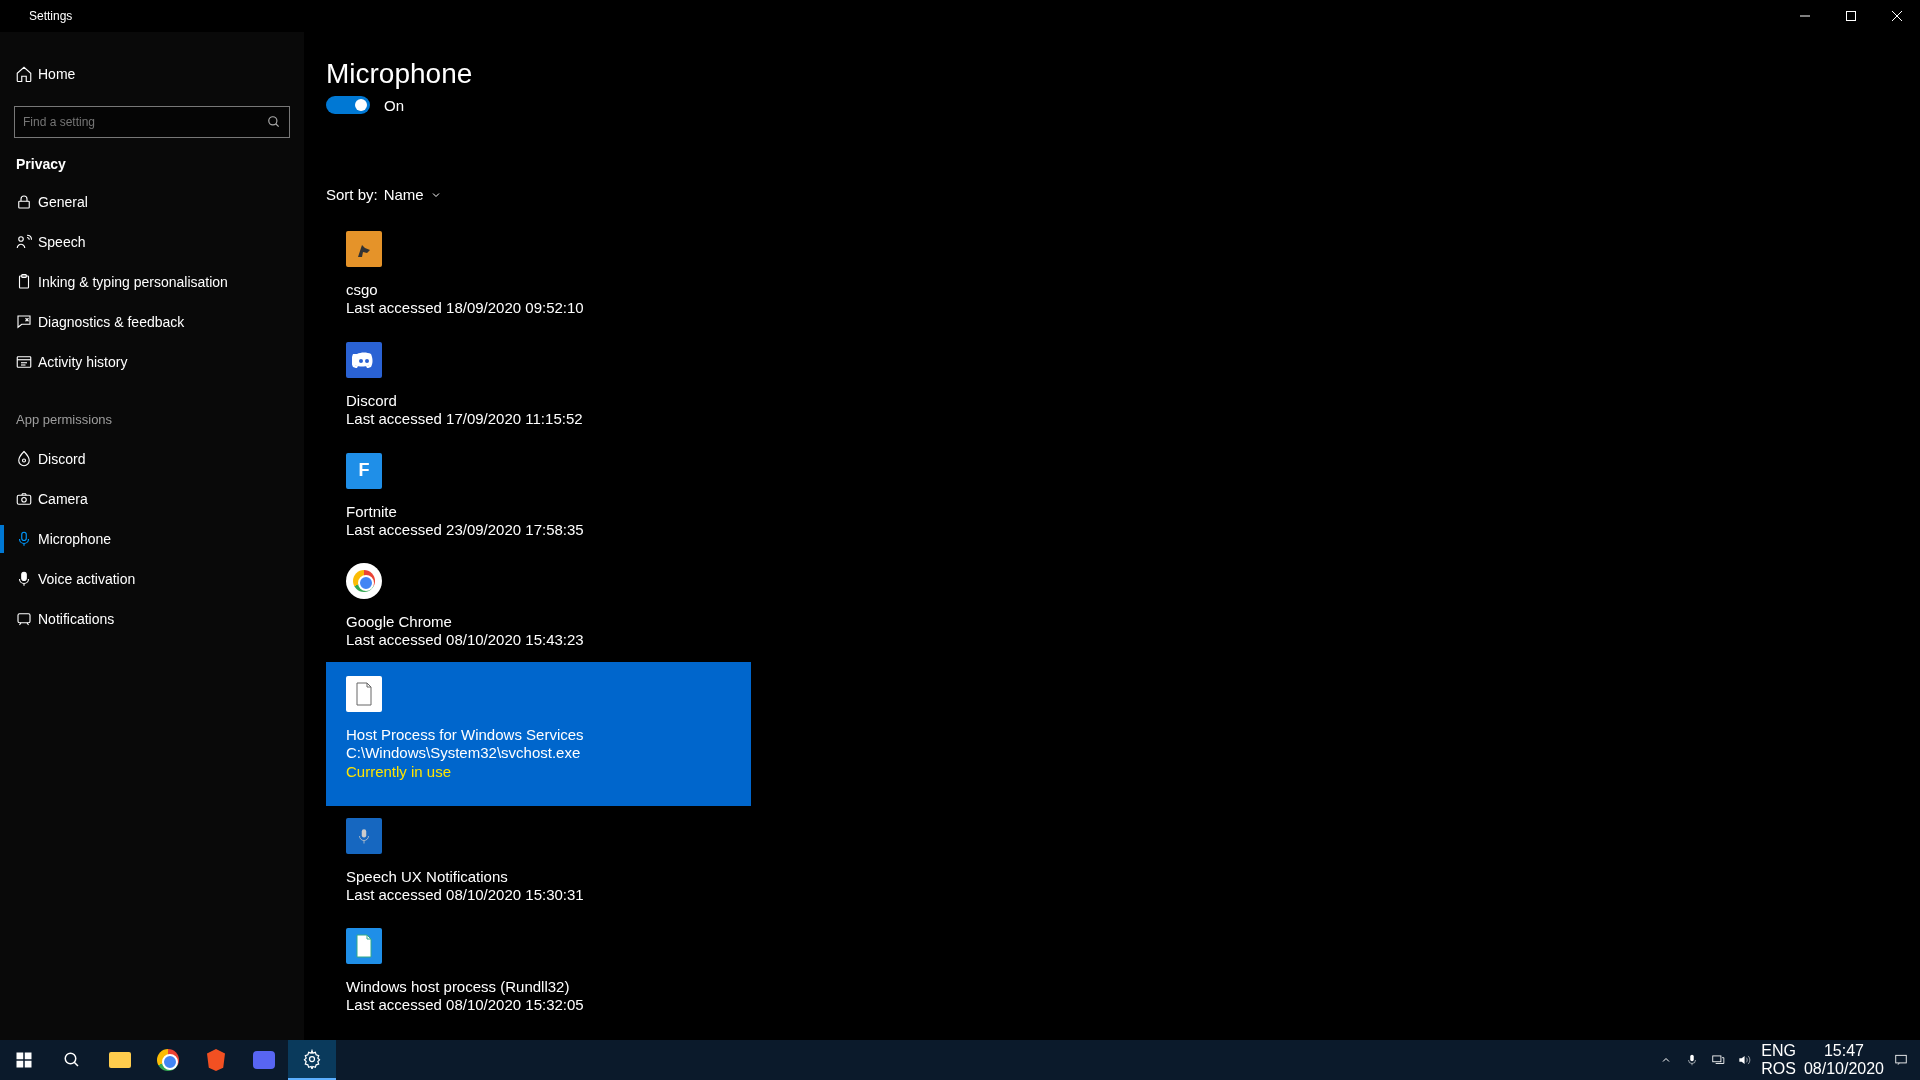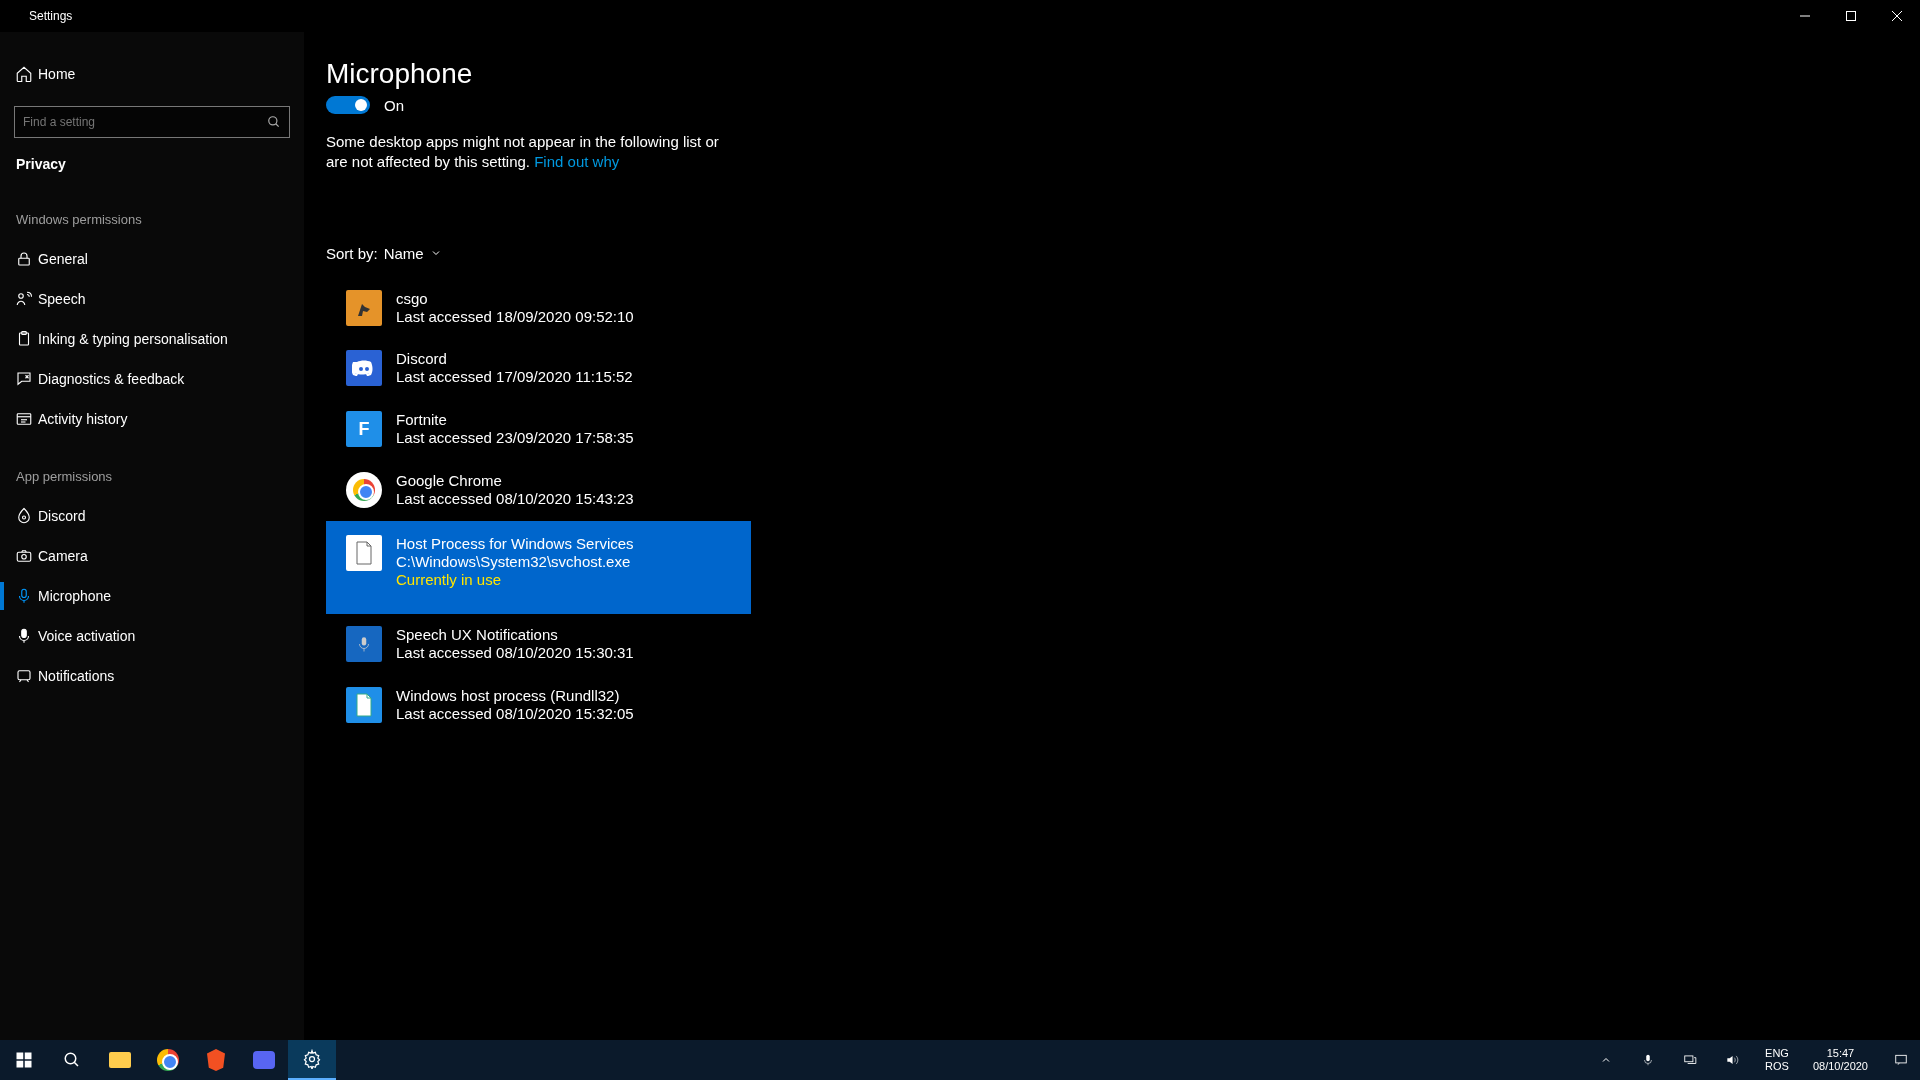--- a/index.html
+++ b/index.html
@@ -36,21 +36,21 @@
 .toggle::after { content: ""; position: absolute; right: 3px; top: 3px; width: 12px; height: 12px; background: #fff; border-radius: 50%; }
 .toggle-label { font-size: 15px; }
 .description { font-size: 15px; color: #fff; max-width: 400px; margin-top: 18px; line-height: 1.35; }
 .description a { color: #0099e0; text-decoration: none; }
 
 .sort-row { margin-top: 72px; font-size: 15px; display: flex; align-items: center; gap: 6px; }
 .sort-value { font-weight: 400; }
 .chevron { width: 12px; height: 12px; }
 
 .app-list { margin-top: 16px; max-width: 425px; }
-.app-row { display: flex; align-items: flex-start; padding: 12px 0 12px 20px; gap: 14px; }
+.app-row { display: flex; align-items: flex-start; padding: 12px 0 12px 20px; gap: 14px; flex-direction: column; }
 .app-row.selected { background: #0066cc; padding-top: 14px; padding-bottom: 24px; }
 .app-icon { width: 36px; height: 36px; flex-shrink: 0; display: flex; align-items: center; justify-content: center; font-size: 18px; color: #fff; border-radius: 2px; }
 .app-text { display: flex; flex-direction: column; gap: 0px; }
 .app-name { font-size: 15px; line-height: 1.2; }
 .app-detail { font-size: 15px; color: #fff; line-height: 1.25; }
 .app-status { font-size: 15px; color: #ffe500; line-height: 1.25; }
 
 
 .ic-csgo { background: #e59329; }
 .ic-discord { background: #2a62d4; }
@@ -58,21 +58,21 @@
 .ic-chrome { background: #fff; border-radius: 50%; }
 .ic-file { background: #fff; color: #333; }
 .ic-mic { background: #1667c0; }
 .ic-file2 { background: #1f8fe8; }
 
 
 .taskbar { position: fixed; bottom: 0; left: 0; right: 0; height: 40px; background: #0b1a2b; display: flex; align-items: center; }
 .task-icon { width: 48px; height: 40px; display: flex; align-items: center; justify-content: center; font-size: 18px; color: #fff; cursor: pointer; }
 .task-icon.active { background: #0a3a5c; border-bottom: 2px solid #5cb0ff; }
 .taskbar-spacer { flex: 1; }
-.tray { display: flex; align-items: center; gap: 24px; padding-right: 10px; font-size: 11px; color: #fff; }
+.tray { display: flex; align-items: center; gap: 8px; padding-right: 10px; font-size: 16px; color: #fff; }
 .tray-col { display: flex; flex-direction: column; align-items: center; line-height: 1.15; }
 .tray-ic { width: 18px; height: 40px; display: flex; align-items: center; justify-content: center; }
 
 .chrome-icon { width: 22px; height: 22px; border-radius: 50%; background: conic-gradient(#ea4335 0 120deg, #34a853 120deg 240deg, #fbbc05 240deg 360deg); position: relative; }
 .chrome-icon::after { content: ""; position: absolute; top: 5px; left: 5px; width: 12px; height: 12px; border-radius: 50%; background: #4285f4; border: 2px solid #fff; }
 .folder-ic { width: 22px; height: 16px; background: #ffcc4d; border-radius: 2px; }
 .brave-ic { width: 18px; height: 22px; background: #f25022; clip-path: polygon(50% 0, 100% 20%, 90% 85%, 50% 100%, 10% 85%, 0 20%); }
 .discord-ic { width: 22px; height: 18px; background: #5865f2; border-radius: 4px; }
 .settings-ic { font-size: 20px; }
 
@@ -119,21 +119,20 @@
       <input placeholder="Find a setting" style="">
       <span class="sidebar-search-icon">
         <svg width="14" height="14" viewBox="0 0 24 24" fill="none" stroke="#aaa" stroke-width="2">
             <circle cx="10" cy="10" r="7"></circle>
             <line x1="20" y1="20" x2="15" y2="15"></line>
           </svg>
       </span>
     </div>
     <div class="sidebar-header">Privacy</div>
 
-    <div class="sidebar-section-title">Windows permissions</div>
     <div class="sidebar-item">
       <span class="icon">
           <svg width="18" height="18" viewBox="0 0 24 24" fill="none" stroke="#fff" stroke-width="1.5">
             <rect x="5" y="11" width="14" height="9" rx="1"></rect>
             <path d="M8 11V8a4 4 0 1 1 8 0v3"></path>
           </svg>
         </span>
       <span>General</span>
     </div>
     <div class="sidebar-item">
@@ -224,23 +223,20 @@
       <span>Notifications</span>
     </div>
   </div>
 
   <div class="content">
     <h1 class="page-title">Microphone</h1>
     <div class="toggle-row">
       <div class="toggle"></div>
       <span class="toggle-label">On</span>
     </div>
-    <p class="description">
-      <span>Some desktop apps might not appear in the following list or are not affected by this setting. </span><a href="#">Find out why</a>
-    </p>
 
     <div class="sort-row">
       <span>Sort by:</span>
       <span class="sort-value">Name</span>
       <svg class="chevron" viewBox="0 0 24 24" fill="none" stroke="#fff" stroke-width="2">
           <polyline points="6 9 12 15 18 9"></polyline>
         </svg>
     </div>
 
     <div class="app-list">

